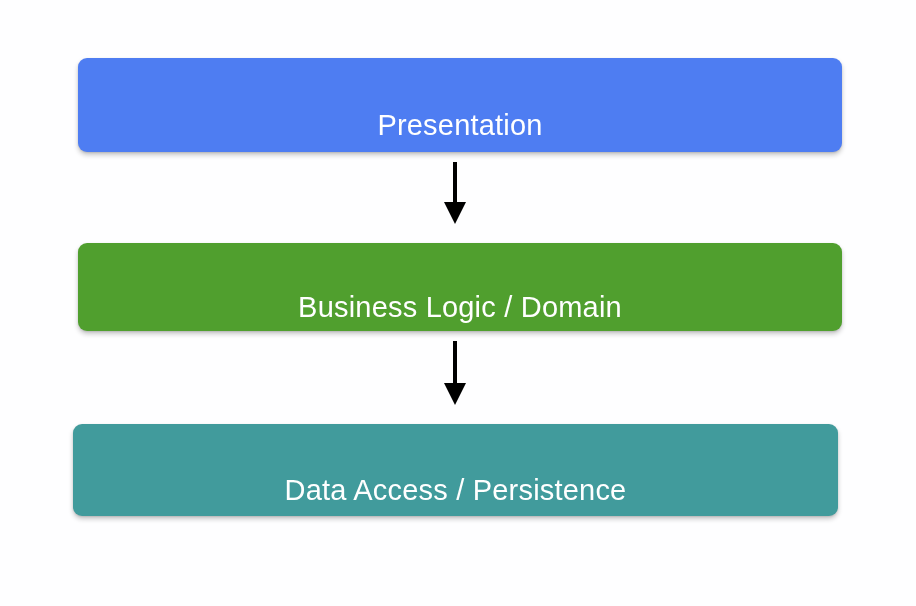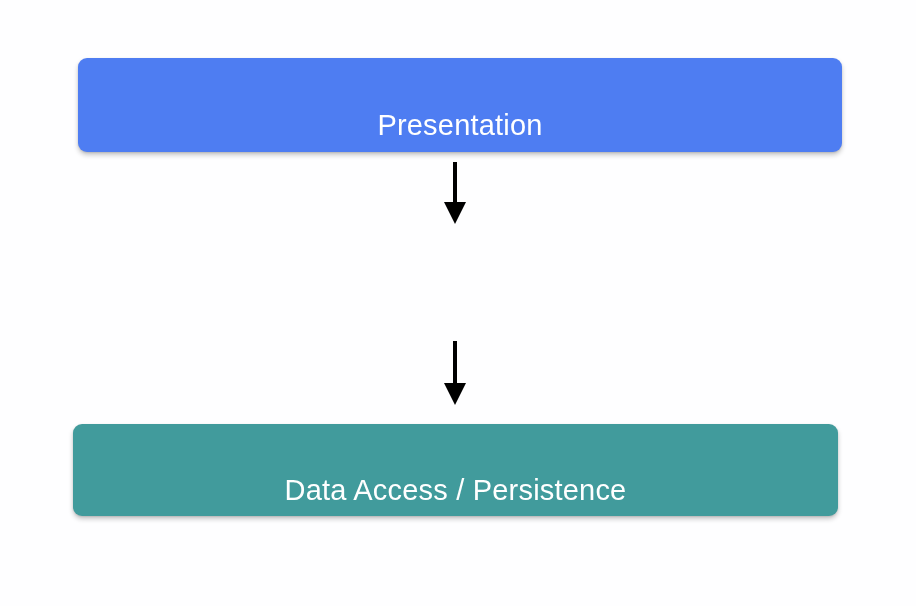--- a/index.html
+++ b/index.html
@@ -84,20 +84,23 @@
 
   <div class="layer-box" id="box-presentation" style="background:#4e7df2;">
     <span class="layer-label">Presentation</span>
   </div>
 
   <svg class="flow-arrow" id="arrow-presentation-to-business" viewBox="0 0 50 68">
     <line x1="25" y1="2" x2="25" y2="44" stroke="#000000" stroke-width="4"></line>
     <polygon points="25,64 14,42 36,42" fill="#000000"></polygon>
   </svg>
 
+  <div class="layer-box" id="box-business-logic" style="background:#509f2e;">
+    <span class="layer-label">Business Logic / Domain</span>
+  </div>
 
   <svg class="flow-arrow" id="arrow-business-to-data" viewBox="0 0 50 70">
     <line x1="25" y1="2" x2="25" y2="46" stroke="#000000" stroke-width="4"></line>
     <polygon points="25,66 14,44 36,44" fill="#000000"></polygon>
   </svg>
 
   <div class="layer-box" id="box-data-access" style="background:#419b9c;">
     <span class="layer-label">Data Access / Persistence</span>
   </div>
 

